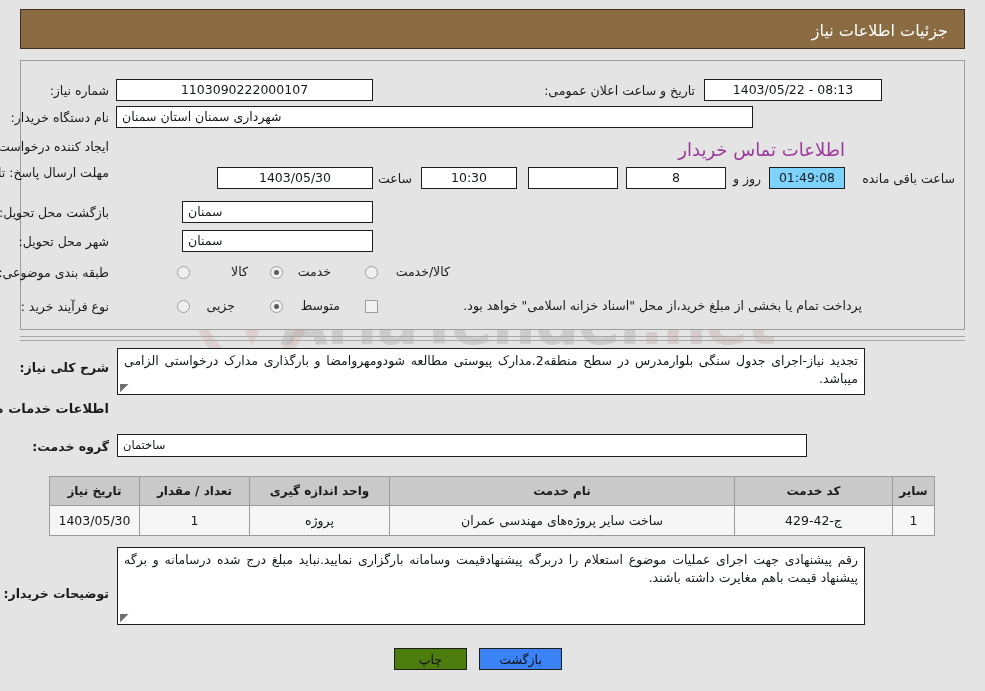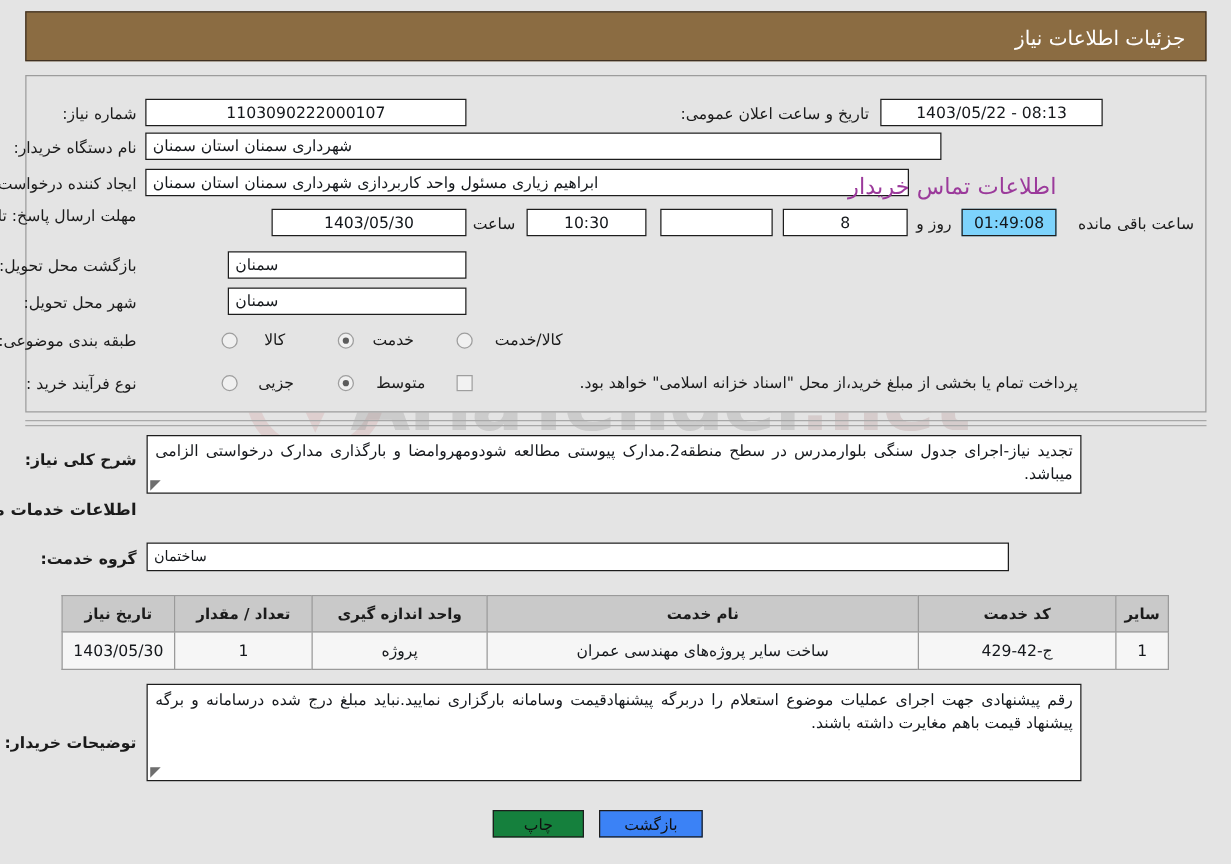--- a/index.html
+++ b/index.html
@@ -219,21 +219,21 @@
     border: 1px solid #1d1d1d;
     font-size: 12.5px;
     color: #101010;
     display: flex;
     align-items: center;
     justify-content: center;
     cursor: pointer;
     z-index: 12;
     font-family: "DejaVu Sans", "Liberation Sans", sans-serif;
   }
-  .btn.print { background: #15803d; margin-left: 48px; }
+  .btn.print { background: #4d7c0f; margin-left: 48px; }
   .btn.back  { background: #3b82f6; }
 </style>
 </head>
 <body>
 
 <div id="page">
 
   <div class="watermark">
     <svg class="wm-shield" viewBox="0 0 100 106">
       <path d="M50 3 L95 20 V58 C95 82 74 97 50 103 C26 97 5 82 5 58 V20 Z" fill="none" stroke="#c06a6a" stroke-width="9"></path>
@@ -251,42 +251,41 @@
   <div class="lbl" style="right:876px; top:83px;">شماره نیاز:</div>
   <div class="fld center ltr" style="right:612px; top:79px; width:257px; height:22px;">1103090222000107</div>
 
   <div class="lbl" style="right:290px; top:83px;">تاریخ و ساعت اعلان عمومی:</div>
   <div class="fld center ltr" style="right:103px; top:79px; width:178px; height:22px;">1403/05/22 - 08:13</div>
 
   <div class="lbl" style="right:876px; top:110px;">نام دستگاه خریدار:</div>
   <div class="fld right" style="right:232px; top:106px; width:637px; height:22px;">شهرداری سمنان استان سمنان</div>
 
   <div class="lbl" style="right:876px; top:139px;">ایجاد کننده درخواست:</div>
-  <div class="fld right" style="right:258px; top:135px; width:611px; height:22px;">ابراهیم زیاری مسئول واحد کاربردازی شهرداری سمنان استان سمنان</div>
   <div class="link" style="right:140px; top:139px;">اطلاعات تماس خریدار</div>
 
   <div class="lbl" style="right:876px; top:165px; line-height:1.35;">مهلت ارسال پاسخ: تا تاریخ:</div>
   <div class="fld center ltr" style="right:612px; top:167px; width:156px; height:22px;">1403/05/30</div>
   <div class="lbl" style="right:573px; top:171px;">ساعت</div>
   <div class="fld center ltr" style="right:468px; top:167px; width:96px; height:22px;">10:30</div>
   <div class="fld center" style="right:367px; top:167px; width:90px; height:22px;"></div>
   <div class="fld center ltr" style="right:259px; top:167px; width:100px; height:22px;">8</div>
   <div class="lbl" style="right:224px; top:171px;">روز و</div>
   <div class="fld center cream ltr" style="right:140px; top:167px; width:76px; height:22px;">01:49:08</div>
   <div class="lbl" style="right:30px; top:171px;">ساعت باقی مانده</div>
 
   <div class="lbl" style="right:876px; top:205px;">بازگشت محل تحویل:</div>
   <div class="fld right" style="right:612px; top:201px; width:191px; height:22px;">سمنان</div>
 
   <div class="lbl" style="right:876px; top:234px;">شهر محل تحویل:</div>
   <div class="fld right" style="right:612px; top:230px; width:191px; height:22px;">سمنان</div>
 
   <div class="lbl" style="right:876px; top:265px;">طبقه بندی موضوعی:</div>
   <div class="radio" style="right:795px; top:266px;"></div>
-  <div class="lbl" style="right:757px; top:264px;text-align:right;">کالا</div>
+  <div class="lbl" style="right:737px; top:264px;text-align:right;">کالا</div>
   <div class="radio on" style="right:702px; top:266px;"></div>
   <div class="lbl" style="right:654px; top:264px;">خدمت</div>
   <div class="radio" style="right:607px; top:266px;"></div>
   <div class="lbl" style="right:535px; top:264px;">کالا/خدمت</div>
 
   <div class="lbl" style="right:876px; top:299px;">نوع فرآیند خرید :</div>
   <div class="radio" style="right:795px; top:300px;"></div>
   <div class="lbl" style="right:750px; top:298px;">جزیی</div>
   <div class="radio on" style="right:702px; top:300px;"></div>
   <div class="lbl" style="right:645px; top:298px;">متوسط</div>

